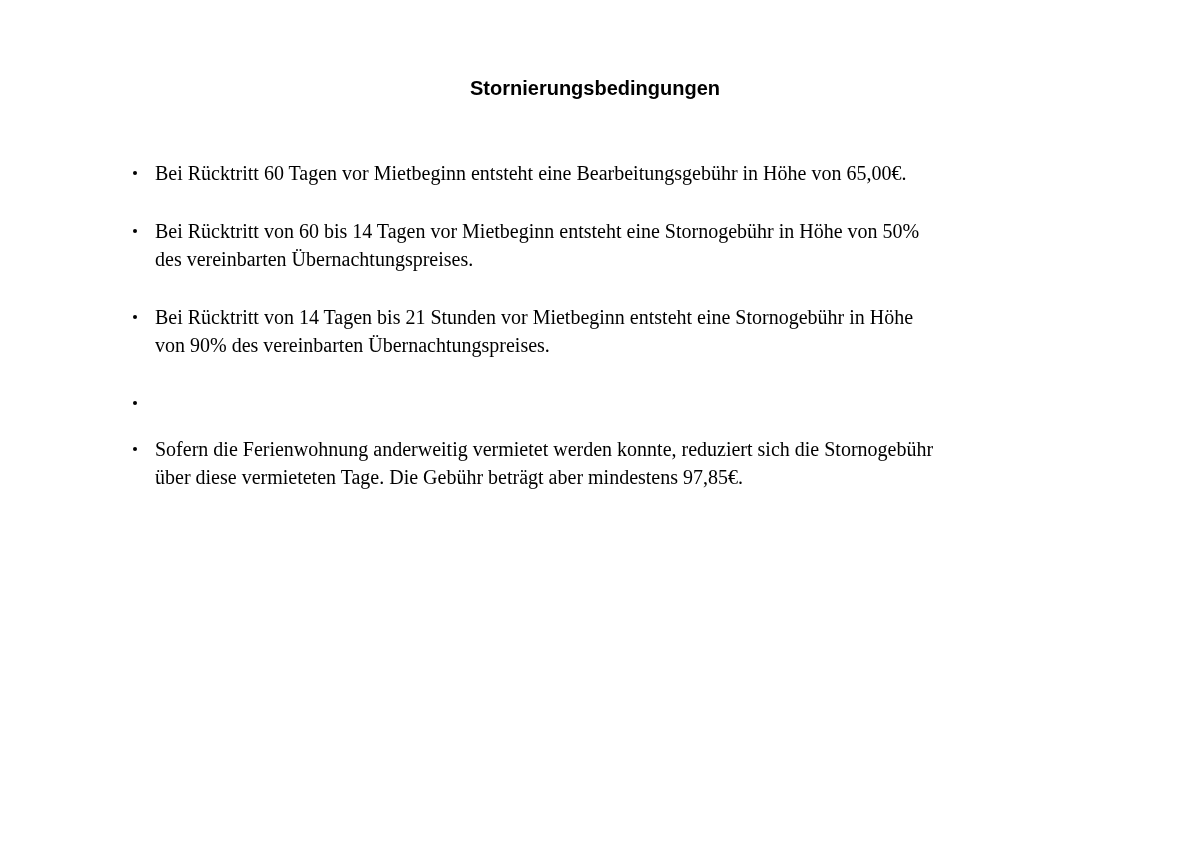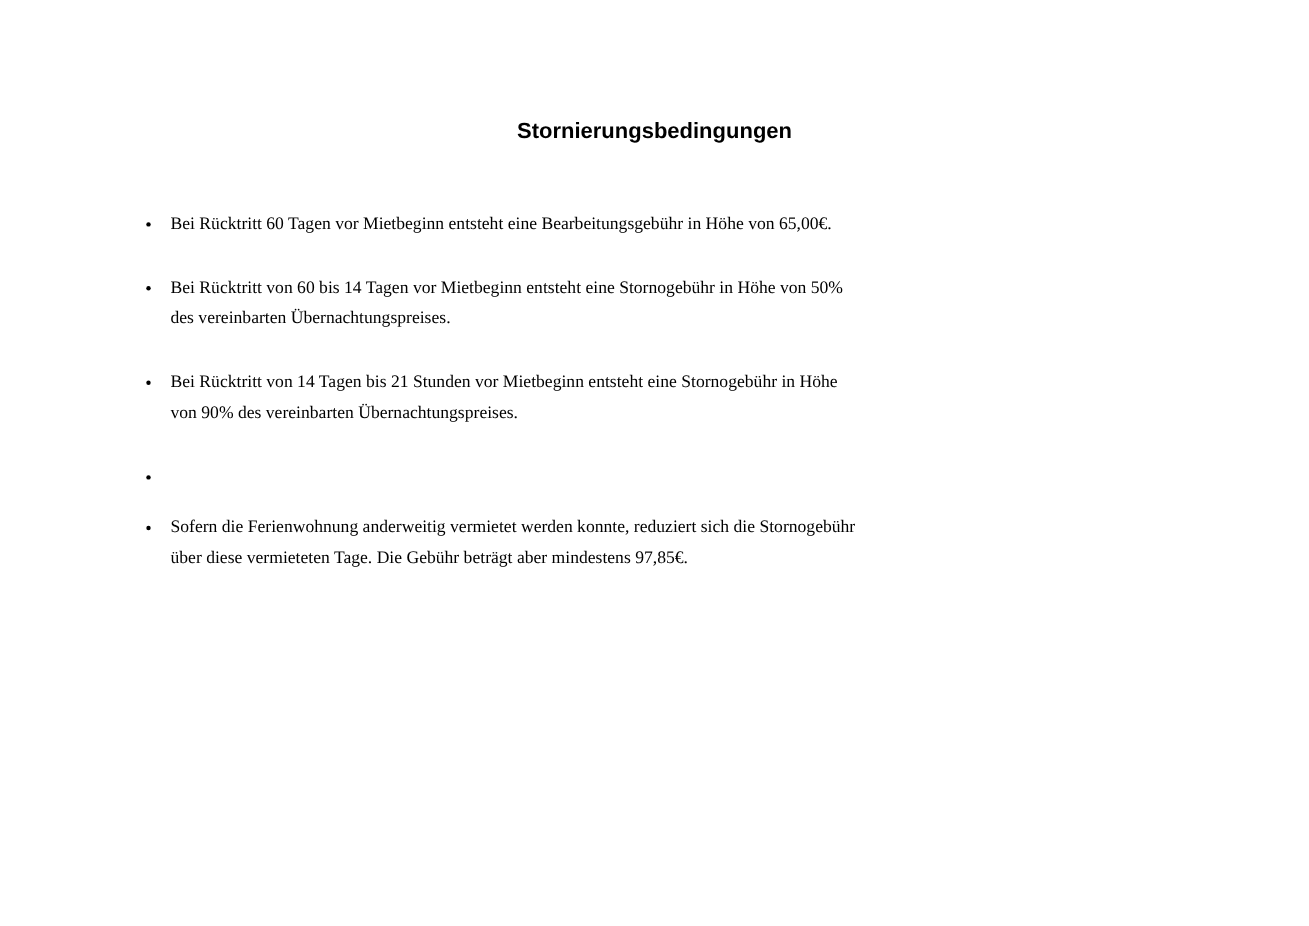--- a/index.html
+++ b/index.html
@@ -14,21 +14,21 @@
     font-family: "Liberation Serif", serif;
     overflow: hidden;
   }
   .doc-page {
     width: 1190px;
     height: 842px;
     position: relative;
   }
   .doc-title {
     margin: 0;
-    padding-top: 108px;
+    padding-top: 77px;
     text-align: center;
     font-family: "Liberation Sans", sans-serif;
     font-weight: 700;
     font-size: 20px;
     line-height: 22px;
     color: #000000;
   }
   .terms-list {
     list-style: none;
     margin: 60px 0 0 133px;
@@ -42,21 +42,21 @@
   }
   .bullet-dot {
     flex: 0 0 auto;
     width: 4px;
     height: 4px;
     background: #000000;
     border-radius: 50%;
     margin: 12px 18px 0 0;
   }
   .item-text {
-    font-size: 16px;
+    font-size: 20px;
     line-height: 28px;
     white-space: pre-line;
   }
 </style>
 </head>
 <body>
 
 <div class="doc-page">
 
   <h1 class="doc-title">Stornierungsbedingungen</h1>

